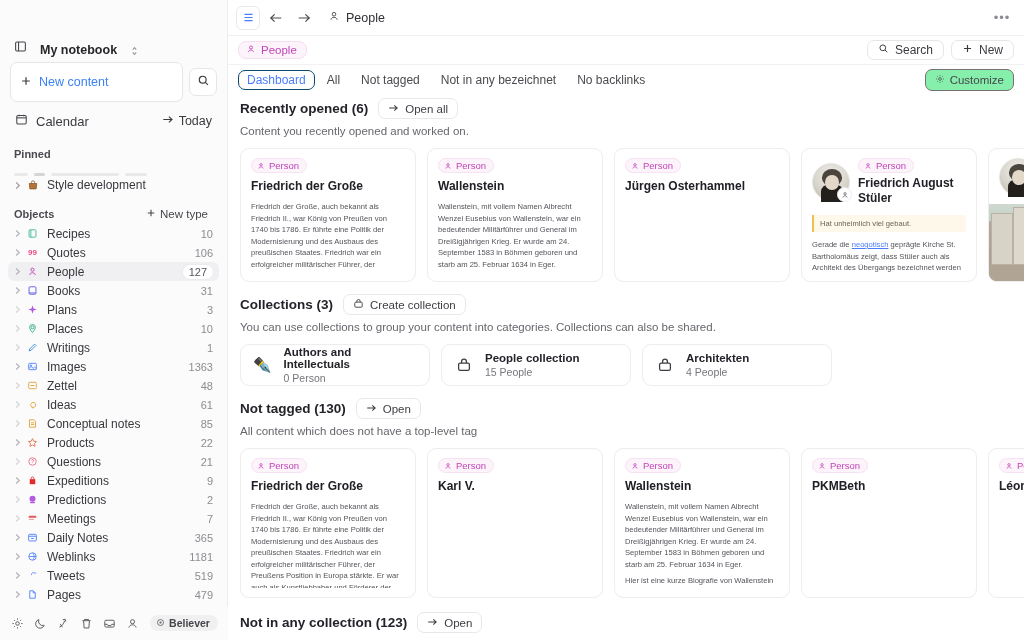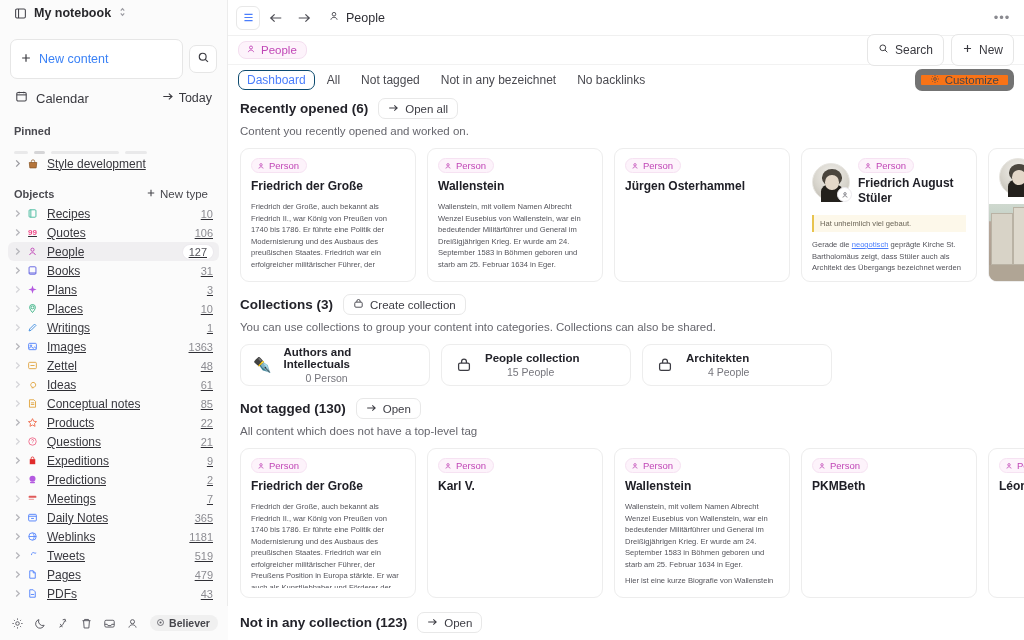--- a/index.html
+++ b/index.html
@@ -16,23 +16,24 @@
   
   .sidebar {
     width: 228px; height: 640px;
     background: #fbfbfb;
     border-right: 1px solid #ececec;
     display: flex; flex-direction: column;
     position: relative;
   }
   .sb-top { padding: 6px 10px 0 10px; }
   .notebook-row {
-    display: flex; align-items: flex-start; gap: 7px;
+    display: flex; align-items: flex-end; gap: 13px;
     height: 28px; padding: 0 4px; border-radius: 6px;
     cursor: pointer;
+    margin-top: 23px;
   }
   .notebook-title { font-size: 12.5px; font-weight: 700; color: #27272b; }
   .nb-caret { color: #9a9aa0; font-size: 9px; line-height: 1; display:flex; flex-direction:column; }
 
   .newcontent-row { display: flex; align-items: center; gap: 6px; margin-top: 5px; }
   .newcontent-btn {
     flex: 1; height: 40px; border: 1px solid #e6e6e6; border-radius: 7px;
     background: #fff; display: flex; align-items: center; gap: 7px;
     padding: 0 9px; font-size: 12.5px; color: #3b82f6; cursor: pointer;
   }
@@ -64,21 +65,20 @@
     height: 12px; margin: 1px 14px 0 14px; overflow: hidden;
     display: flex; align-items: flex-end; gap: 6px; opacity: .35;
   }
   .ghost-bar { height: 3px; border-radius: 2px; background:#c9c9cd; }
 
   .obj-list { overflow: hidden; padding-bottom: 2px; }
   .obj-row {
     display: flex; align-items: center; height: 19px;
     margin: 0 8px; padding: 0 6px; border-radius: 6px; cursor: pointer;
     position: relative;
-    text-decoration: underline;
   }
   .obj-row.active { background: #f0eff1; }
   .obj-caret {
     width: 11px; font-size: 8.5px; color: #b6b6bb; flex: 0 0 11px;
     display:flex; align-items:center;
   }
   .obj-caret.dim { color:#d6d6da; }
   .obj-ico {
     width: 15px; height: 15px; flex: 0 0 15px; margin-right: 7px;
     display: flex; align-items: center; justify-content: center;
@@ -127,38 +127,38 @@
     height: 29px; display: flex; align-items: center; padding: 0 10px;
     border-bottom: 1px solid #f2f2f2; flex: 0 0 29px;
   }
   .tag-pill {
     display:flex; align-items:center; gap:5px;
     background:#fdf3fb; border:1px solid #f4dff0; border-radius: 8px;
     padding: 2px 9px 2px 7px; font-size: 11.5px; color:#c045b6; cursor:pointer;
   }
   .toolbar-right { margin-left: auto; display: flex; align-items: center; gap: 7px; }
   .pill-btn {
-    display:flex; align-items:center; gap:6px; height:32px;
+    display:flex; align-items:center; gap:6px; height:20px;
     border:1px solid #e6e6e6; border-radius: 7px; background:#fff;
     padding: 0 10px; font-size: 12px; color:#3a3a40; cursor:pointer;
   }
 
   .filterbar {
     height: 29px; display:flex; align-items:center; padding: 0 10px; gap: 3px;
     flex: 0 0 29px;
   }
   .ftab {
     font-size: 12px; color:#4a4a50; padding: 3px 9px; border-radius: 7px; cursor: pointer;
   }
   .ftab.active {
     color:#4a7dfc; background:#fff; border:1px solid #0c4a6e; padding: 2px 8px;
   }
   .customize-btn {
     margin-left:auto; display:flex; align-items:center; gap:5px;
-    border:6px solid #737373; border-radius:7px; background:#f97316;
+    border:1px solid #737373; border-radius:7px; background:#86efac;
     height:22px; padding:0 9px; font-size:11.5px; color:#46464c; cursor:pointer;
   }
 
   .content { flex: 1; overflow: hidden; padding: 0 0 0 0; position: relative; }
 
   .sec { padding: 12px 0 0 0; }
   .sec-head { display: flex; align-items: center; gap: 10px; padding: 0 12px; }
   .sec-title { font-size: 13.5px; font-weight: 700; color: #23232a; }
   .ghost-btn {
     display:flex; align-items:center; gap:6px; height:21px;
@@ -231,21 +231,21 @@
   }
 
   .collrow { display:flex; gap: 11px; padding: 11px 0 0 12px; }
   .coll {
     width: 190px; flex:0 0 190px; height: 42px;
     border:1px solid #ededed; border-radius:9px; background:#fff;
     display:flex; align-items:center; gap:10px; padding: 0 11px; cursor:pointer;
   }
   .coll-ico { width:22px; height:22px; display:flex; align-items:center; justify-content:center; }
   .coll-name { font-size:11.5px; font-weight:700; color:#23232a; }
-  .coll-meta { font-size:10.5px; color:#75757c; margin-top:2px;margin-left:22px; }
+  .coll-meta { font-size:10.5px; color:#75757c; margin-top:2px; }
 </style>
 </head>
 <body>
 
 <div class="app">
 
   <aside class="sidebar">
     <div class="sb-top">
 
       <div class="notebook-row">

